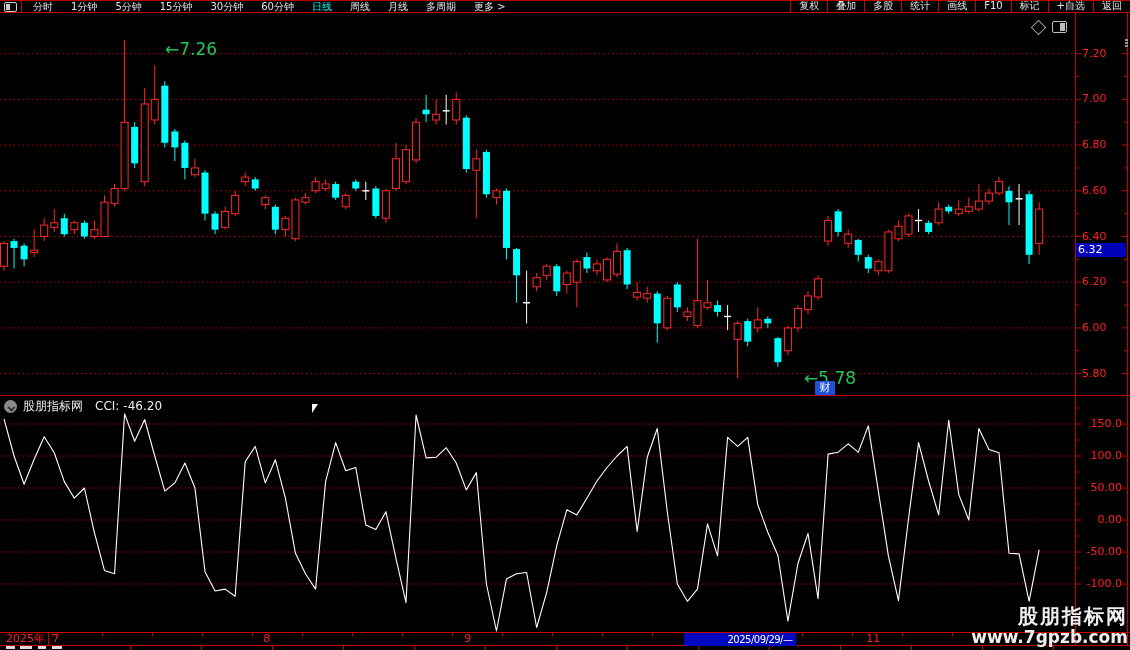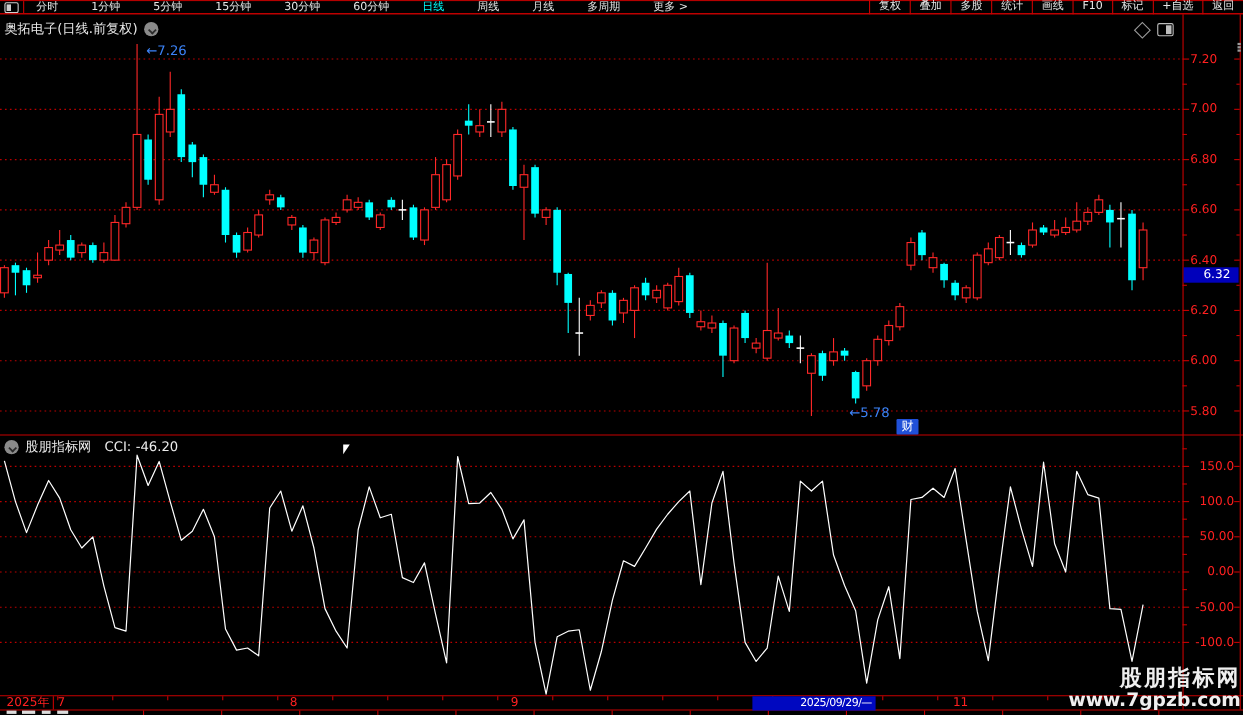--- a/index.html
+++ b/index.html
@@ -6,21 +6,21 @@
   #app{position:relative;width:1130px;height:650px;background:#000;overflow:hidden;
        font-family:"DejaVu Sans","Liberation Sans",sans-serif;}
   
   #topbar{position:absolute;left:0;top:0;width:1130px;height:13px;
           border-top:1px solid #b40000;border-bottom:1px solid #c80000;
           box-sizing:border-box;display:flex;align-items:center;}
   #layout-btn{width:21px;height:11px;border-right:1px solid #c80000;display:flex;
               align-items:center;justify-content:center;flex:0 0 auto;}
   #layout-btn .glyph{width:11px;height:8px;border:1px solid #cfcfcf;border-radius:2px;position:relative;}
   #layout-btn .glyph::after{content:"";position:absolute;left:1px;top:1px;bottom:1px;width:4px;background:#cfcfcf;}
-  .menu-left{display:flex;align-items:center;gap:16px;flex:1 1 auto;padding-left:4px;}
+  .menu-left{display:flex;align-items:center;gap:4px;flex:1 1 auto;padding-left:4px;}
   .menu-left .mi{color:#e6e6e6;font-size:10px;line-height:11px;padding:0 7px;white-space:nowrap;cursor:default;}
   .menu-left .mi.active{color:#00ffff;}
   .menu-right{display:flex;align-items:stretch;flex:0 0 auto;height:13px;}
   .menu-right .mi{color:#e6e6e6;font-size:10px;line-height:12px;padding:0 8px;border-left:1px solid #c80000;white-space:nowrap;cursor:default;}
   
   #title-row{position:absolute;left:0;top:15px;height:22px;display:flex;align-items:center;z-index:5;}
   #page-title{color:#e8e8e8;font-size:12px;padding-left:4px;white-space:nowrap;}
   .chev-circle{width:13px;height:13px;border-radius:50%;background:#8a8a8a;margin-left:6px;position:relative;flex:0 0 auto;}
   .chev-circle::after{content:"";position:absolute;left:3.5px;top:4px;width:5px;height:5px;
         border-right:2px solid #2a2a2a;border-bottom:2px solid #2a2a2a;transform:rotate(45deg) scale(.8);}
@@ -29,28 +29,28 @@
   .panel-glyph{width:13px;height:10px;border:1px solid #bdbdbd;border-radius:2px;position:relative;}
   .panel-glyph::after{content:"";position:absolute;right:1px;top:1px;bottom:1px;width:5px;background:#bdbdbd;}
   #grip{position:absolute;right:1px;top:38px;width:4px;z-index:6;}
   #grip i{display:block;width:3px;height:2px;background:#9a9a9a;margin:1px 0;}
   
   #chart-svg{position:absolute;left:0;top:0;z-index:1;}
   
   .plabel{position:absolute;left:1082px;width:44px;color:#ff2020;font-size:11px;line-height:12px;z-index:4;}
   .clabel{position:absolute;left:1080px;width:46px;color:#ff2020;font-size:11px;line-height:12px;text-align:left;z-index:4;}
   #last-price-badge{position:absolute;left:1076px;top:243px;width:50px;height:14px;background:#0000bb;
-      color:#fff;font-size:11px;line-height:14px;padding-left:18px;box-sizing:border-box;z-index:5;}
+      color:#fff;font-size:11px;line-height:14px;padding-left:2px;box-sizing:border-box;z-index:5;}
   
   #cci-header{position:absolute;left:0;top:398px;height:16px;display:flex;align-items:center;z-index:5;}
   #cci-source{color:#ededed;font-size:12px;margin-left:6px;}
   #cci-label{color:#ededed;font-size:12px;margin-left:12px;}
   #cci-value{color:#ededed;font-size:12px;margin-left:4px;}
   
-  .annot{position:absolute;color:#3b82f6;font-size:12px;z-index:4;white-space:nowrap;}
+  .annot{position:absolute;color:#22c55e;font-size:17px;z-index:4;white-space:nowrap;margin-left:32px;}
   #event-badge{position:absolute;left:815px;top:381px;width:20px;height:14px;background:#2050d8;
       color:#fff;font-size:11px;line-height:14px;text-align:center;z-index:5;border-radius:1px;}
   
   .dlabel{position:absolute;top:633px;color:#ff2020;font-size:11px;line-height:12px;z-index:4;white-space:nowrap;}
   #date-selected{position:absolute;left:684px;top:632.5px;width:72px;height:13px;background:#0008c0;
       color:#fff;font-size:10px;line-height:13px;text-align:center;z-index:5;letter-spacing:-0.5px;padding-left:40px;}
   
   .frag{position:absolute;background:#dcdcdc;z-index:3;}
   
   #watermark{position:absolute;right:2px;bottom:3px;text-align:right;z-index:60;color:#efefef;}
@@ -88,24 +88,20 @@
         <span class="mi">多股</span>
         <span class="mi">统计</span>
         <span class="mi">画线</span>
         <span class="mi">F10</span>
         <span class="mi">标记</span>
         <span class="mi">+自选</span>
         <span class="mi">返回</span>
       </div>
   </div>
 
-  <div id="title-row">
-    <span id="page-title">奥拓电子(日线.前复权)</span>
-    <span class="chev-circle"></span>
-  </div>
   <div id="title-icons">
     <span class="diamond"></span>
     <span class="panel-glyph"></span>
   </div>
   <div id="grip">
       <i></i>
       <i></i>
       <i></i>
     </div>
 

